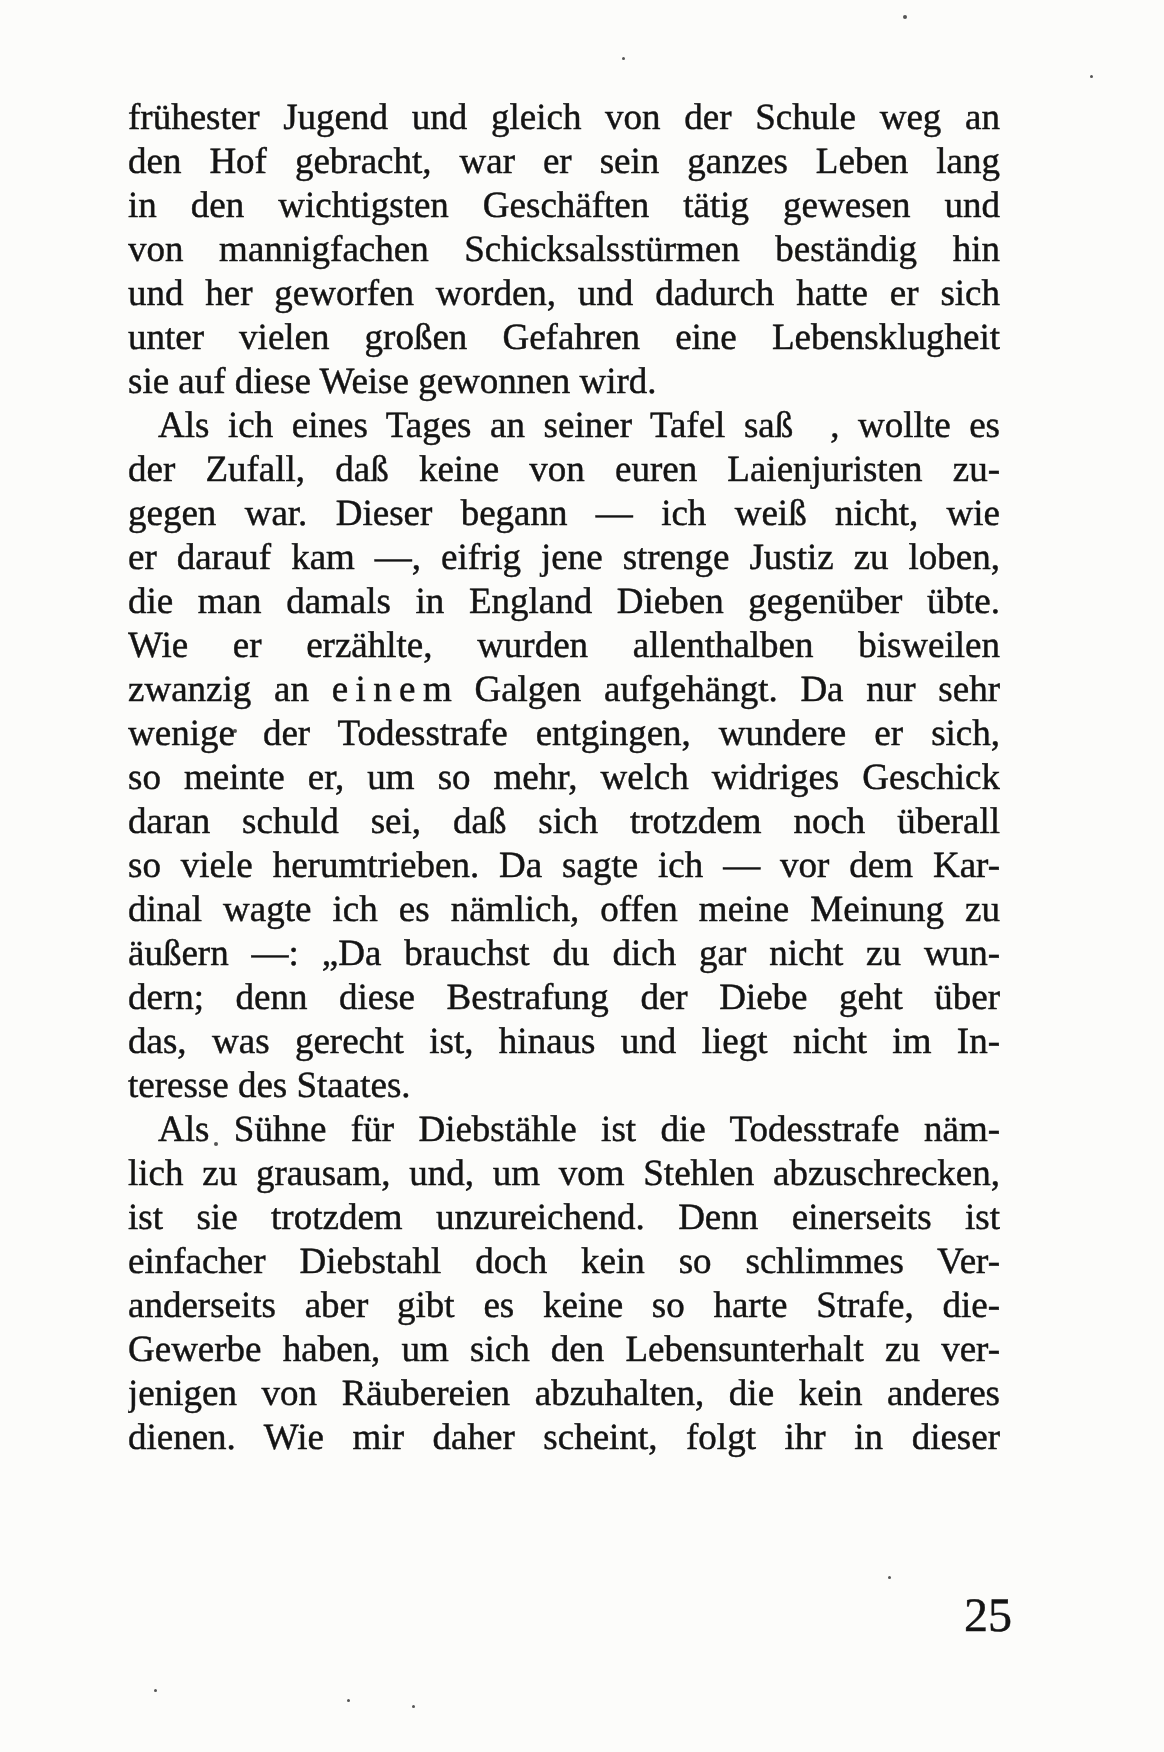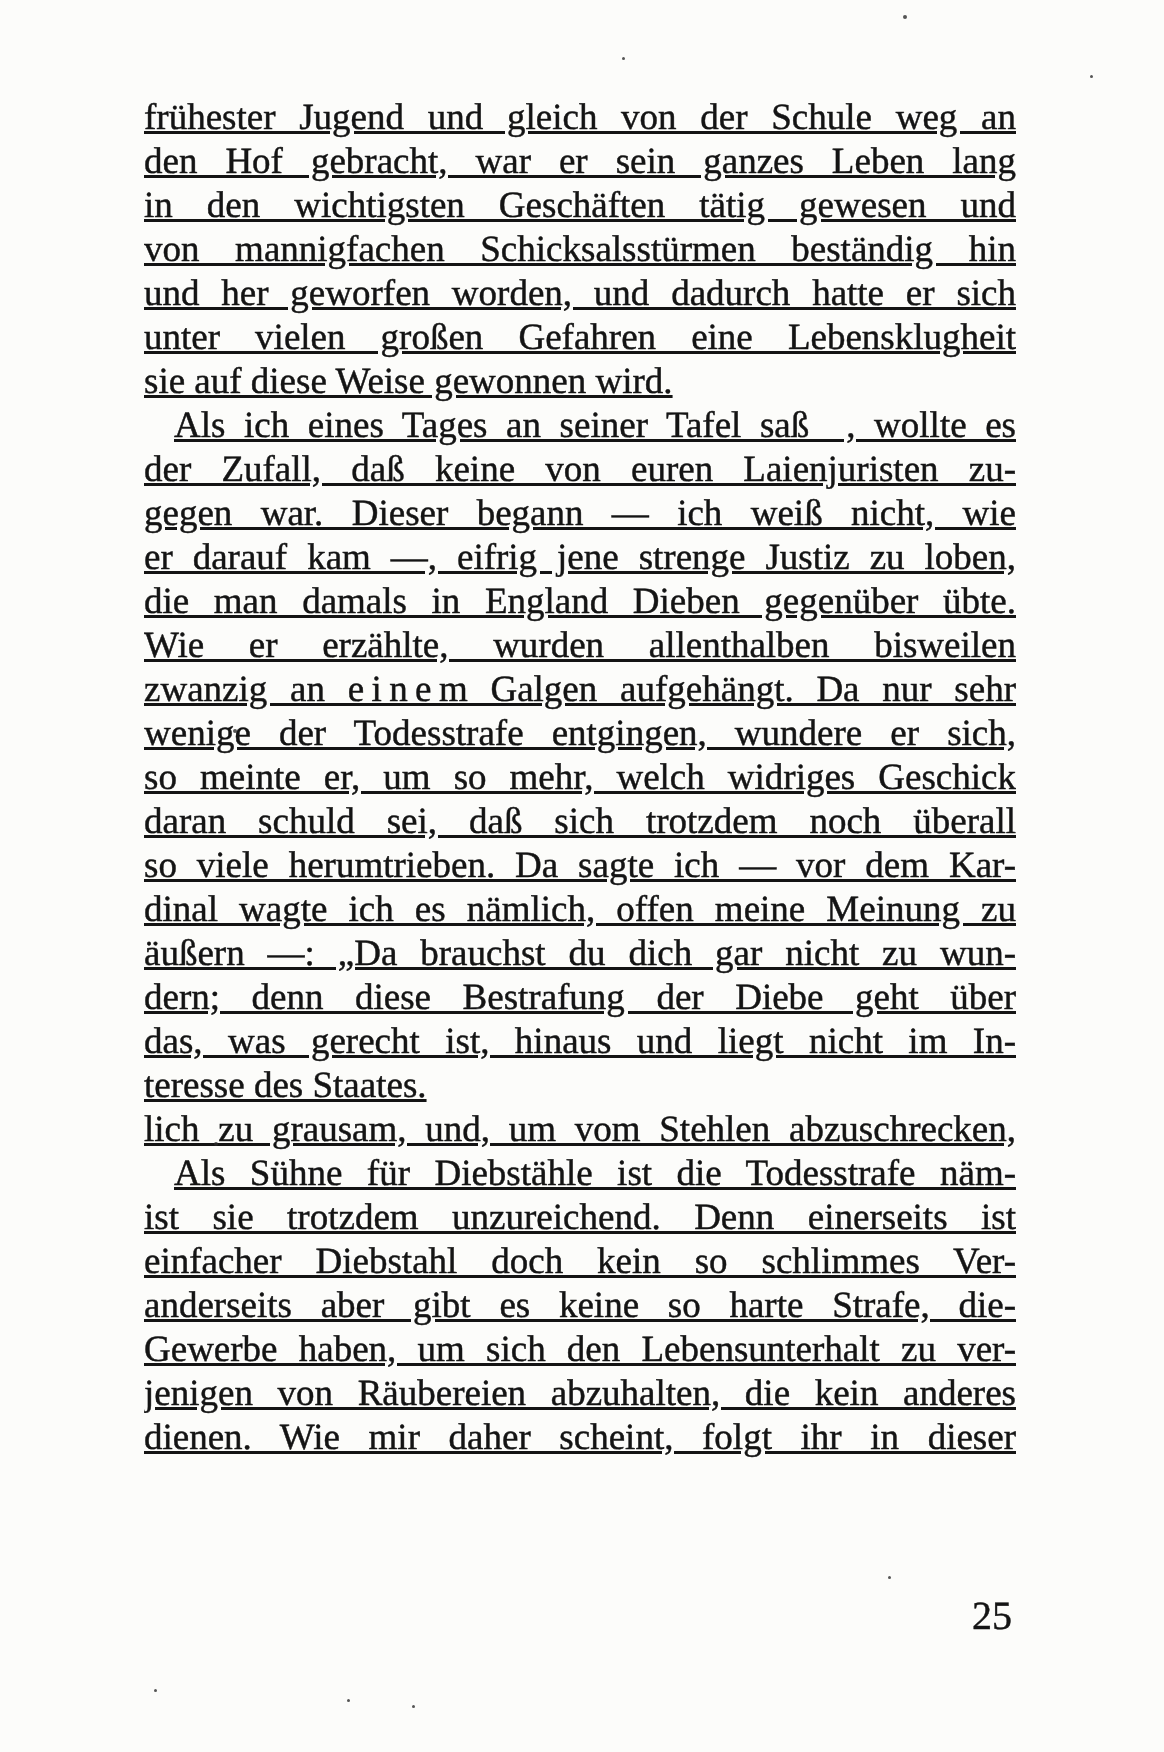--- a/index.html
+++ b/index.html
@@ -16,26 +16,25 @@
     position: relative;
     width: 1164px;
     height: 1752px;
     background: var(--paper, #fcfcfa);
     font-family: "Liberation Serif", "DejaVu Serif", serif;
     color: var(--ink, #141414);
     text-rendering: geometricPrecision;
   }
   .text-block {
     position: absolute;
-    left: 144px;
+    left: 128px;
     top: 96px;
     width: 872px;
     font-size: 37px;
     line-height: 44px;
-    text-decoration: underline;
     -webkit-text-stroke: 0.45px currentColor;
   }
   .paragraph {
     margin: 0;
     padding: 0;
   }
   .line {
     height: 44px;
     overflow: hidden;
     text-align: justify;
@@ -46,21 +45,21 @@
   }
   .line.para-end {
     text-align-last: left;
   }
   .page-number {
     position: absolute;
     left: 140px;
     top: 1596px;
     width: 872px;
     text-align: right;
-    font-size: 40px;
+    font-size: 48px;
     line-height: 40px;
     -webkit-text-stroke: 0.45px currentColor;
   }
   .speck {
     position: absolute;
     background: #2a2a2a;
     border-radius: 50%;
     opacity: 0.8;
   }
 </style>
@@ -90,22 +89,22 @@
         <div class="line">so meinte er, um so mehr, welch widriges Geschick</div>
         <div class="line">daran schuld sei, daß sich trotzdem noch überall</div>
         <div class="line">so viele herumtrieben. Da sagte ich — vor dem Kar-</div>
         <div class="line">dinal wagte ich es nämlich, offen meine Meinung zu</div>
         <div class="line">äußern —: „Da brauchst du dich gar nicht zu wun-</div>
         <div class="line">dern; denn diese Bestrafung der Diebe geht über</div>
         <div class="line">das, was gerecht ist, hinaus und liegt nicht im In-</div>
         <div class="line para-end">teresse des Staates.</div>
       </div>
       <div class="paragraph">
+        <div class="line first-line">Als Sühne für Diebstähle ist die Todesstrafe näm-</div>
         <div class="line">lich zu grausam, und, um vom Stehlen abzuschrecken,</div>
-        <div class="line first-line">Als Sühne für Diebstähle ist die Todesstrafe näm-</div>
         <div class="line">ist sie trotzdem unzureichend. Denn einerseits ist</div>
         <div class="line">einfacher Diebstahl doch kein so schlimmes Ver-</div>
         <div class="line">anderseits aber gibt es keine so harte Strafe, die-</div>
         <div class="line">Gewerbe haben, um sich den Lebensunterhalt zu ver-</div>
         <div class="line">jenigen von Räubereien abzuhalten, die kein anderes</div>
         <div class="line">dienen. Wie mir daher scheint, folgt ihr in dieser</div>
       </div>
     </main>
   <div class="page-number">25</div>
 

